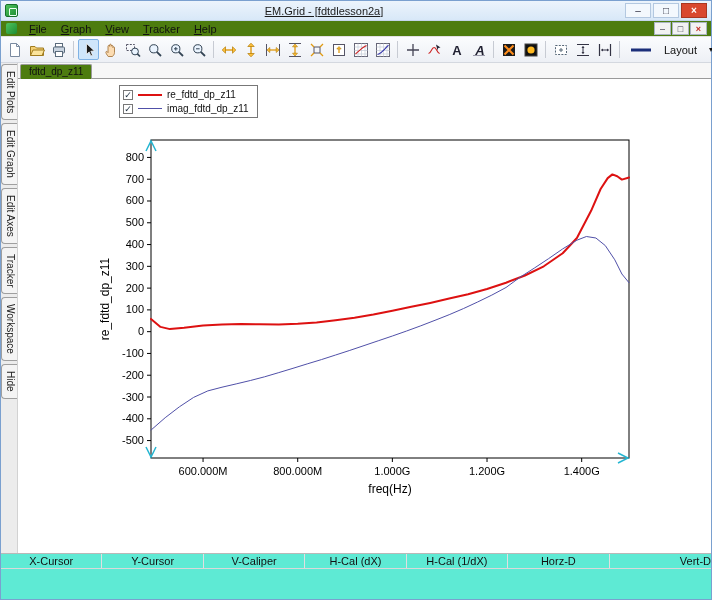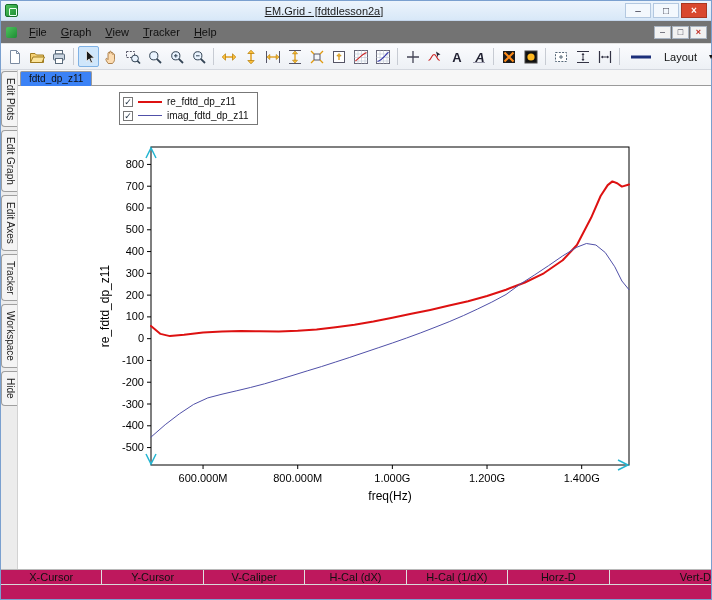--- a/index.html
+++ b/index.html
@@ -14,21 +14,21 @@
               background:linear-gradient(135deg,#4fc35e,#1d8c33); border:1px solid #157028; position:relative; }
   .app-icon::after { content:""; position:absolute; left:3px; top:3px; width:6px; height:6px;
                      border:1px solid #eafff0; border-radius:1px; }
   .title-text { flex:1; text-align:center; font-size:11px; color:#1c1c1c;text-decoration:underline; }
   .win-controls { display:flex; gap:2px; }
   .win-btn { width:26px; height:15px; font-size:10px; line-height:13px; display:flex; align-items:center;
              justify-content:center; border:1px solid #b3c8e0; background:#f3f8fd; color:#334; cursor:default; }
   .win-btn.close { background:#d9482f; border-color:#a93722; color:#fff; font-weight:bold; }
 
   
-  .menubar { height:23px; background:#737373; border-bottom:1px solid #e2e2e2; display:flex;
+  .menubar { height:16px; background:#4d7c0f; border-bottom:1px solid #e2e2e2; display:flex;
              align-items:center; padding:0 2px; font-size:11px; flex:0 0 auto; }
   .mdi-icon { width:11px; height:11px; background:linear-gradient(135deg,#4fc35e,#1d8c33);
               border-radius:2px; margin:0 5px 0 3px; }
   .menu-item { display:inline-block; padding:2px 7px; color:#111; }
   .menu-item::first-letter { text-decoration:underline; }
   .mdi-controls { margin-left:auto; display:flex; margin-right:2px; }
   .mdi-btn { width:17px; height:13px; border:1px solid #a9b4c2; background:#f2f2f2; font-size:9px;
              display:flex; align-items:center; justify-content:center; margin-left:1px; color:#334; }
   .mdi-btn.close { color:#c0281e; font-weight:bold; }
 
@@ -45,37 +45,37 @@
   
   .main { flex:1 1 auto; display:flex; min-height:0; background:#ececec; }
   .side-strip { width:17px; background:#ececec; border-right:1px solid #d2d2d2; display:flex;
                 flex-direction:column; align-items:flex-start; padding-top:1px; gap:3px; }
   .side-tab { writing-mode:vertical-rl; font-size:10px; color:#222; background:#f4f4f4;
               border:1px solid #9f9f9f; border-right:none; border-radius:4px 0 0 4px;
               padding:6px 1px; width:16px; text-align:center; }
   .content { flex:1 1 auto; display:flex; flex-direction:column; background:#fff; min-width:0; }
   .doc-tabbar { height:16px; background:#f7f7f7; border-bottom:1px solid #9a9a9a; display:flex;
                 align-items:flex-end; padding-left:2px; flex:0 0 auto; }
-  .doc-tab { font-size:10px; padding:1px 8px 2px; background:#3b82f6; border:1px solid #9a9a9a;
+  .doc-tab { font-size:10px; padding:1px 8px 2px; background:#4d7c0f; border:1px solid #9a9a9a;
              border-bottom:none; border-radius:2px 2px 0 0; position:relative; top:1px; color:#111; }
   .plot-area { flex:1 1 auto; position:relative; background:#fff; overflow:hidden; }
   #plot-svg { position:absolute; left:0; top:0; }
   #plot-svg text { font-family:"Liberation Sans", sans-serif; fill:#000; }
 
   
   .legend { position:absolute; left:101px; top:6px; background:#fff; border:1px solid #777;
             padding:3px 8px 3px 3px; display:flex; flex-direction:column; gap:3px; z-index:2; }
   .legend-row { display:flex; align-items:center; gap:5px; height:11px; }
   .legend-check { width:10px; height:10px; border:1px solid #777; background:#fff; font-size:9px;
                   line-height:9px; text-align:center; color:#234; flex:0 0 auto; }
   .legend-line { width:24px; display:inline-block; flex:0 0 auto; }
   .legend-label { font-size:10px; color:#111; white-space:nowrap; }
 
   
-  .statusbar { height:30px; background:#be185d; border-top:1px solid #b8b8b8; font-size:11px;
+  .statusbar { height:46px; background:#5eead4; border-top:1px solid #b8b8b8; font-size:11px;
                flex:0 0 auto; }
   .status-row { display:grid; grid-template-columns:repeat(7,1fr); height:15px; align-items:center;
                 border-bottom:1px solid #d9d9d9; }
   .status-cell { text-align:center; color:#111; border-right:1px solid #e0e0e0; height:100%;
                  line-height:15px; overflow:hidden; }
   .status-cell:last-child { border-right:none;text-align:right; }
 </style>
 </head>
 <body>
 

